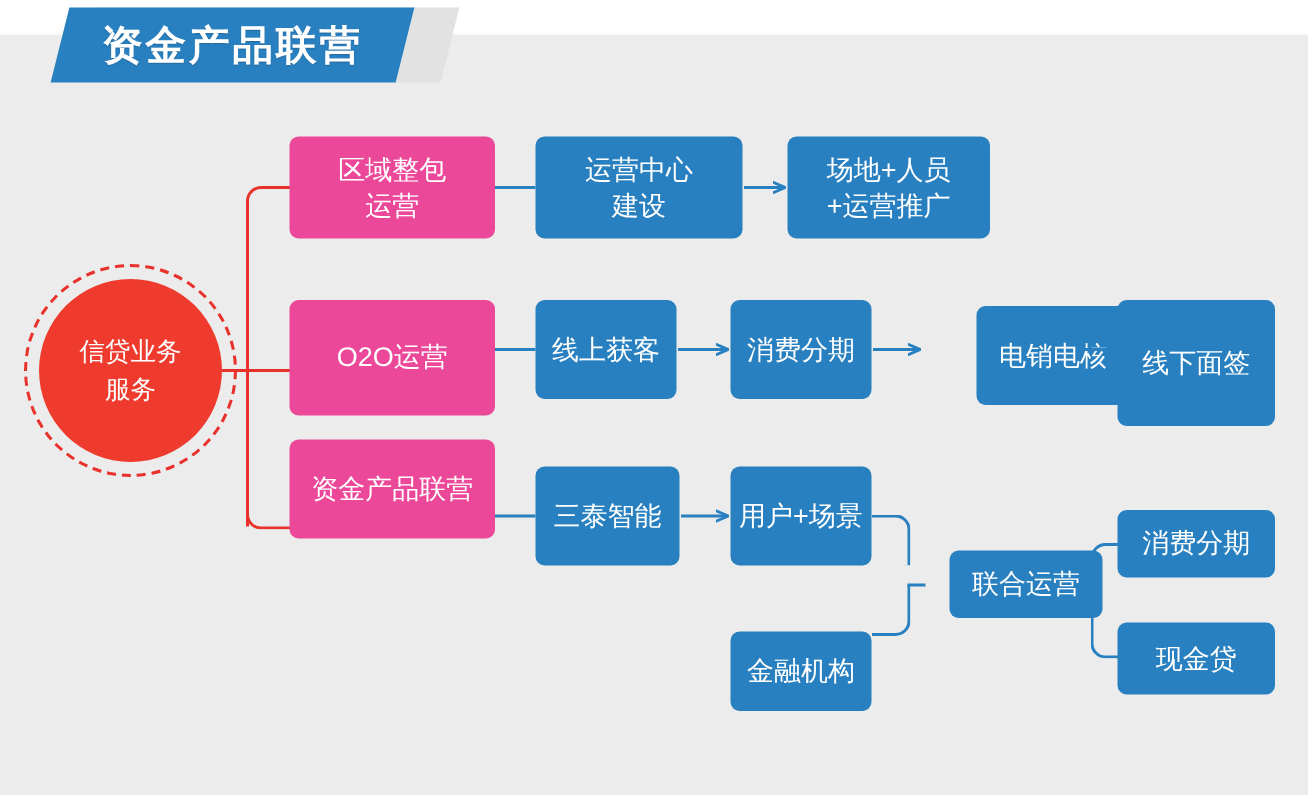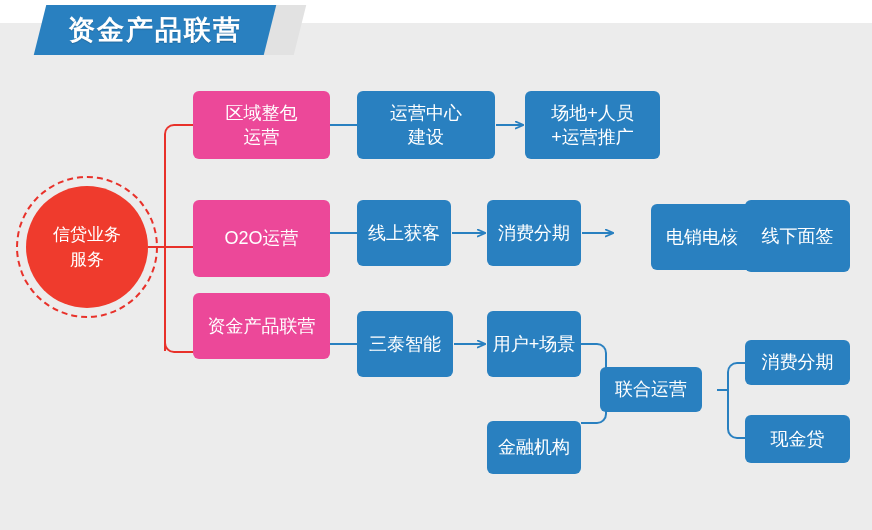--- a/index.html
+++ b/index.html
@@ -137,35 +137,35 @@
   <div class="node blue" style="left:525px; top:91px; width:135px; height:68px;">场地+人员
 +运营推广</div>
   <div class="node blue" style="left:357px; top:91px; width:138px; height:68px;">运营中心
 建设</div>
 
   <div class="node red" style="left:193px; top:200px; width:137px; height:77px;">O2O运营</div>
   <div class="seg hline" style="left:330px; top:232px; width:27px;"></div>
   <div class="node blue" style="left:357px; top:200px; width:94px; height:66px;">线上获客</div>
   <div class="node blue" style="left:487px; top:200px; width:94px; height:66px;">消费分期</div>
   <div class="node blue" style="left:615px; top:204px; width:102px; height:66px;margin-left:36px;">电销电核</div>
-  <div class="node blue" style="left:745px; top:200px; width:105px; height:72px;">线下面签</div>
+  <div class="node blue" style="left:745px; top:200px; width:105px; height:84px;">线下面签</div>
 
   <div class="node red" style="left:193px; top:293px; width:137px; height:66px;">资金产品联营</div>
   <div class="seg hline" style="left:330px; top:343px; width:27px;"></div>
   <div class="node blue" style="left:357px; top:311px; width:96px; height:66px;">三泰智能</div>
   <div class="node blue" style="left:487px; top:311px; width:94px; height:66px;">用户+场景</div>
   <div class="node blue" style="left:487px; top:421px; width:94px; height:53px;">金融机构</div>
 
   <div class="elbow" style="left:581px; top:343px; width:26px; height:34px;
        border-top-width:2px; border-right-width:2px; border-top-right-radius:10px;"></div>
   <div class="elbow" style="left:581px; top:390px; width:26px; height:34px;
        border-bottom-width:2px; border-right-width:2px; border-bottom-right-radius:10px;"></div>
   <div class="seg hline" style="left:605px; top:389px; width:12px;"></div>
 
-  <div class="node blue" style="left:600px; top:367px; width:102px; height:45px;">联合运营</div>
+  <div class="node blue" style="left:633px; top:367px; width:102px; height:45px;">联合运营</div>
 
   <div class="seg hline" style="left:717px; top:389px; width:12px;"></div>
   <div class="elbow" style="left:727px; top:362px; width:20px; height:29px;
        border-top-width:2px; border-left-width:2px; border-top-left-radius:10px;"></div>
   <div class="elbow" style="left:727px; top:388px; width:20px; height:51px;
        border-bottom-width:2px; border-left-width:2px; border-bottom-left-radius:10px;"></div>
 
   <div class="node blue" style="left:745px; top:415px; width:105px; height:48px;">现金贷</div>
   <div class="node blue" style="left:745px; top:340px; width:105px; height:45px;">消费分期</div>
 

